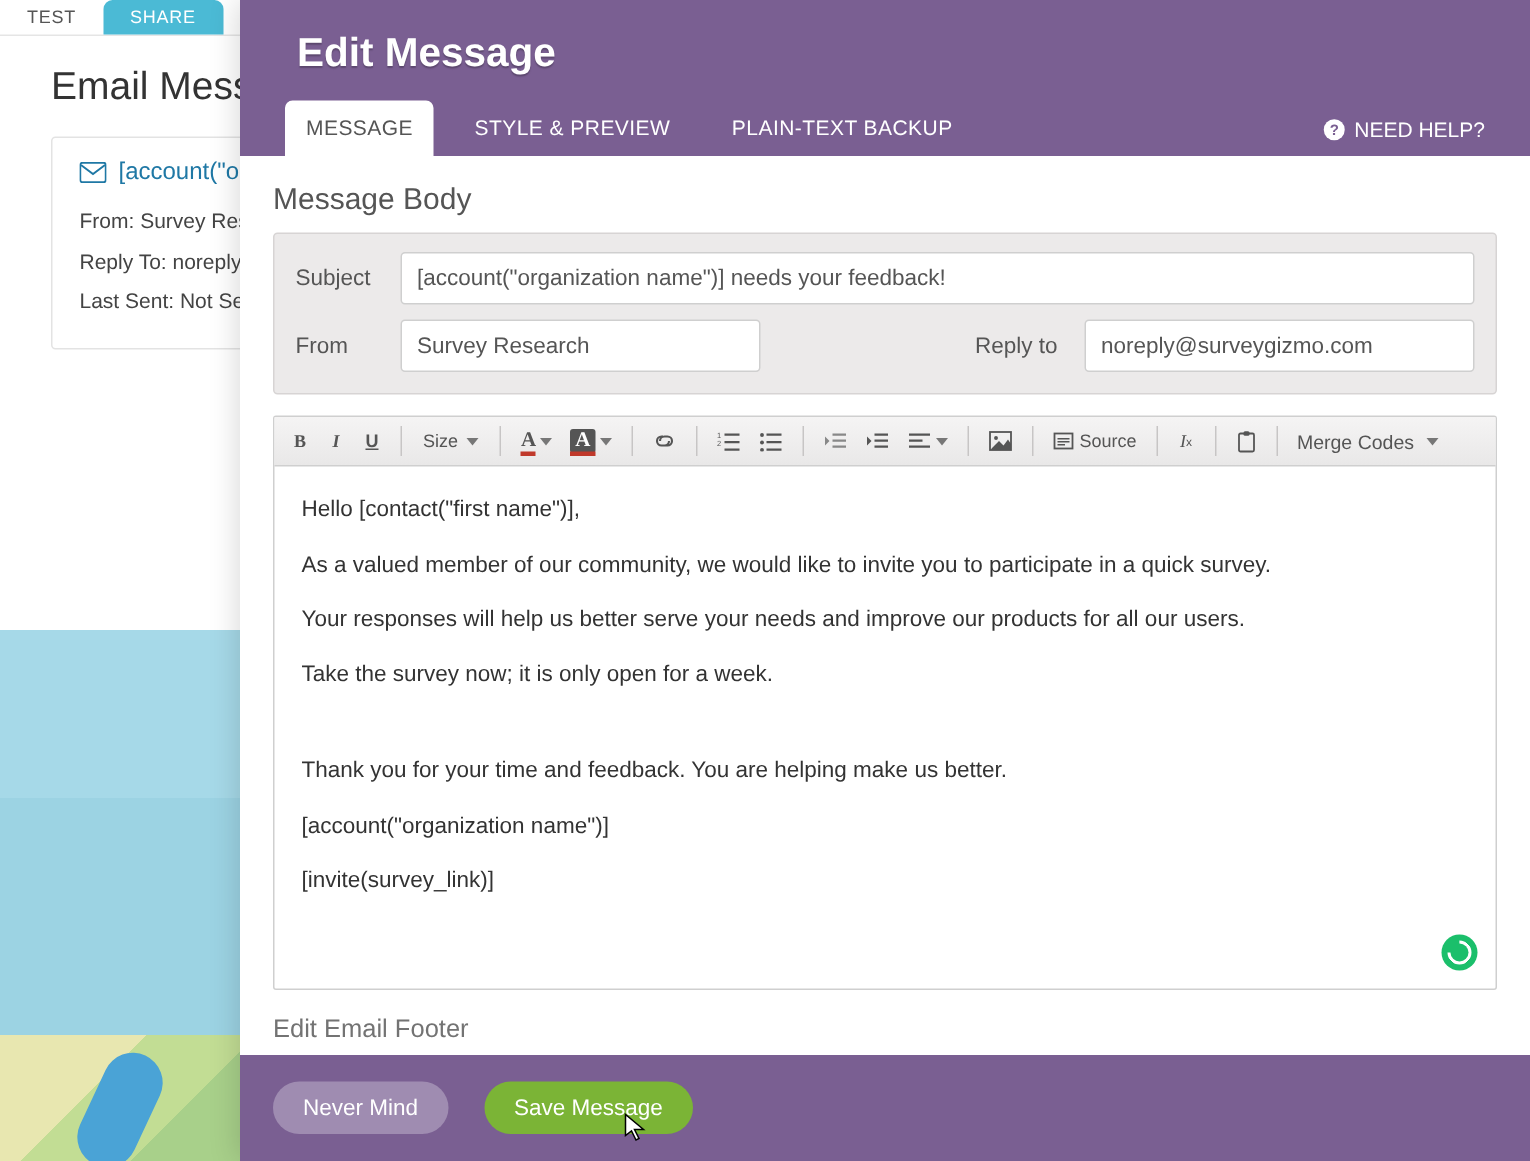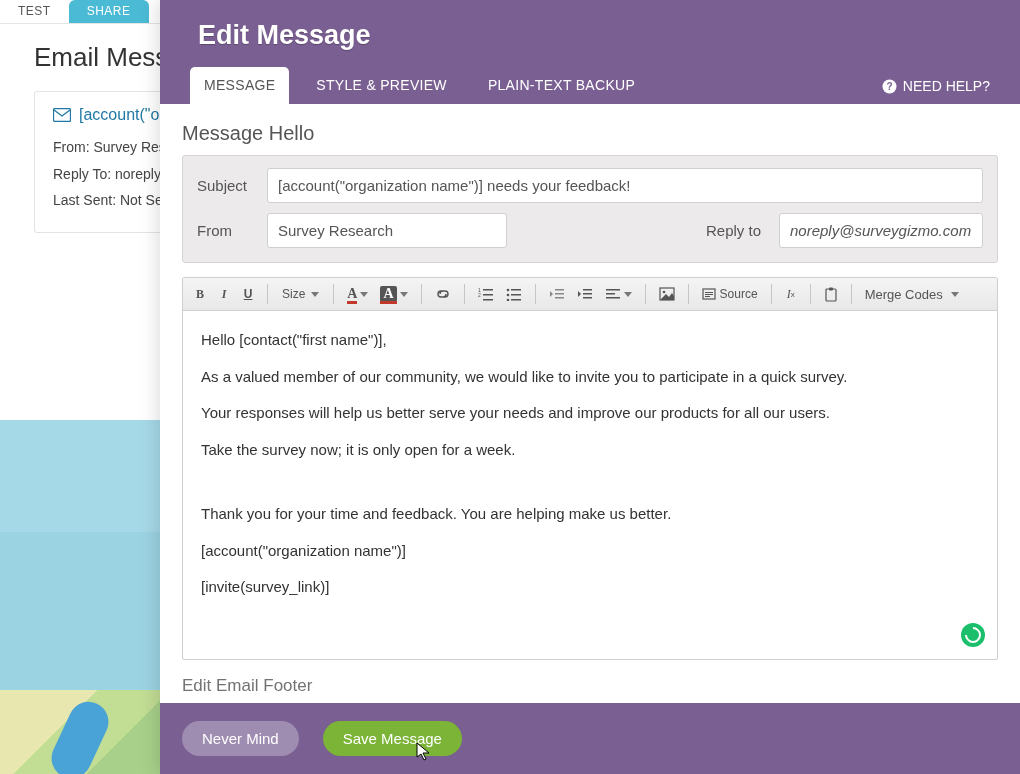--- a/index.html
+++ b/index.html
@@ -167,21 +167,21 @@
     font-family: inherit;
     font-size: 15px;
     color: #555;
     background: #fff;
     border: 1px solid #cfcfcf;
     border-radius: 3px;
     padding: 8px 10px;
   }
   .subject-input { flex:1; }
   .from-input { width: 240px; }
-  .reply-input { width: 204px; font-style: italic; }
+  .reply-input { width: 260px; }
 
   
   .editor {
     margin-top: 14px;
     border: 1px solid #cfcfcf;
     border-radius: 2px;
     background:#fff;
   }
   .toolbar {
     display: flex;
@@ -315,21 +315,21 @@
         <svg width="15" height="15" viewBox="0 0 15 15">
             <circle cx="7.5" cy="7.5" r="7" fill="#fff"></circle>
             <text x="7.5" y="11" text-anchor="middle" font-size="10" font-weight="bold" fill="#7a5f92">?</text>
           </svg>
         <span>NEED HELP?</span>
       </div>
     </div>
   </div>
 
   <div class="modal-body">
-    <div class="section-label">Message Hello</div>
+    <div class="section-label">Message Body</div>
 
     <div class="form-block">
       <div class="form-row">
         <div class="form-label">Subject</div>
         <input class="txt subject-input" value="[account(&quot;organization name&quot;)] needs your feedback!" style="">
       </div>
       <div class="form-row">
         <div class="form-label">From</div>
         <input class="txt from-input" value="Survey Research" style="">
         <div class="form-label rt">Reply to</div>

